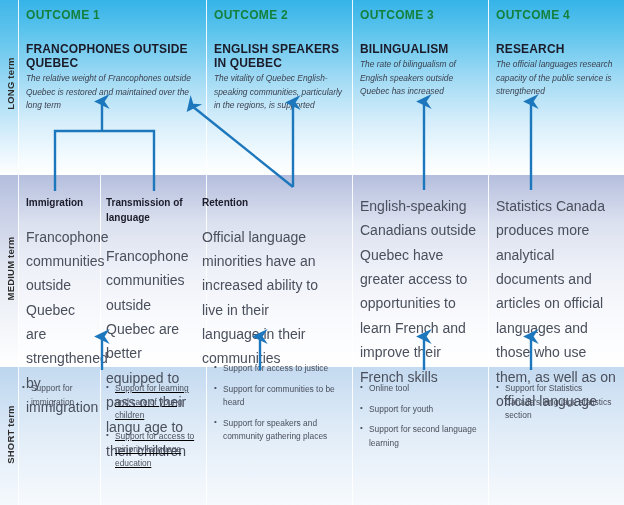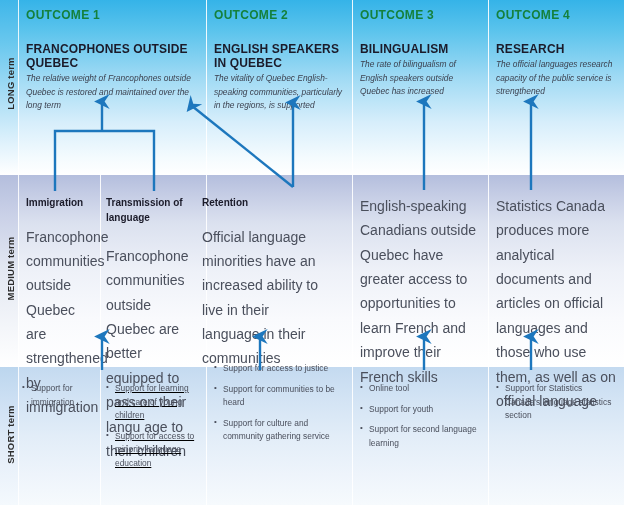--- a/index.html
+++ b/index.html
@@ -187,21 +187,21 @@
   <div class="scell" style="left:106px; top:382px; width:96px;text-decoration:underline;">
     <ul>
       <li>Support for learning and care of young children</li>
       <li>Support for access to minority language education</li>
     </ul>
   </div>
   <div class="scell" style="left:214px; top:362px; width:130px;">
     <ul>
       <li>Support for access to justice</li>
       <li>Support for communities to be heard</li>
-      <li>Support for culture and community gathering service</li>
+      <li>Support for speakers and community gathering places</li>
     </ul>
   </div>
   <div class="scell" style="left:360px; top:382px; width:122px;">
     <ul>
       <li>Online tool</li>
       <li>Support for youth</li>
       <li>Support for second language learning</li>
     </ul>
   </div>
   <div class="scell" style="left:496px; top:382px; width:120px;">

